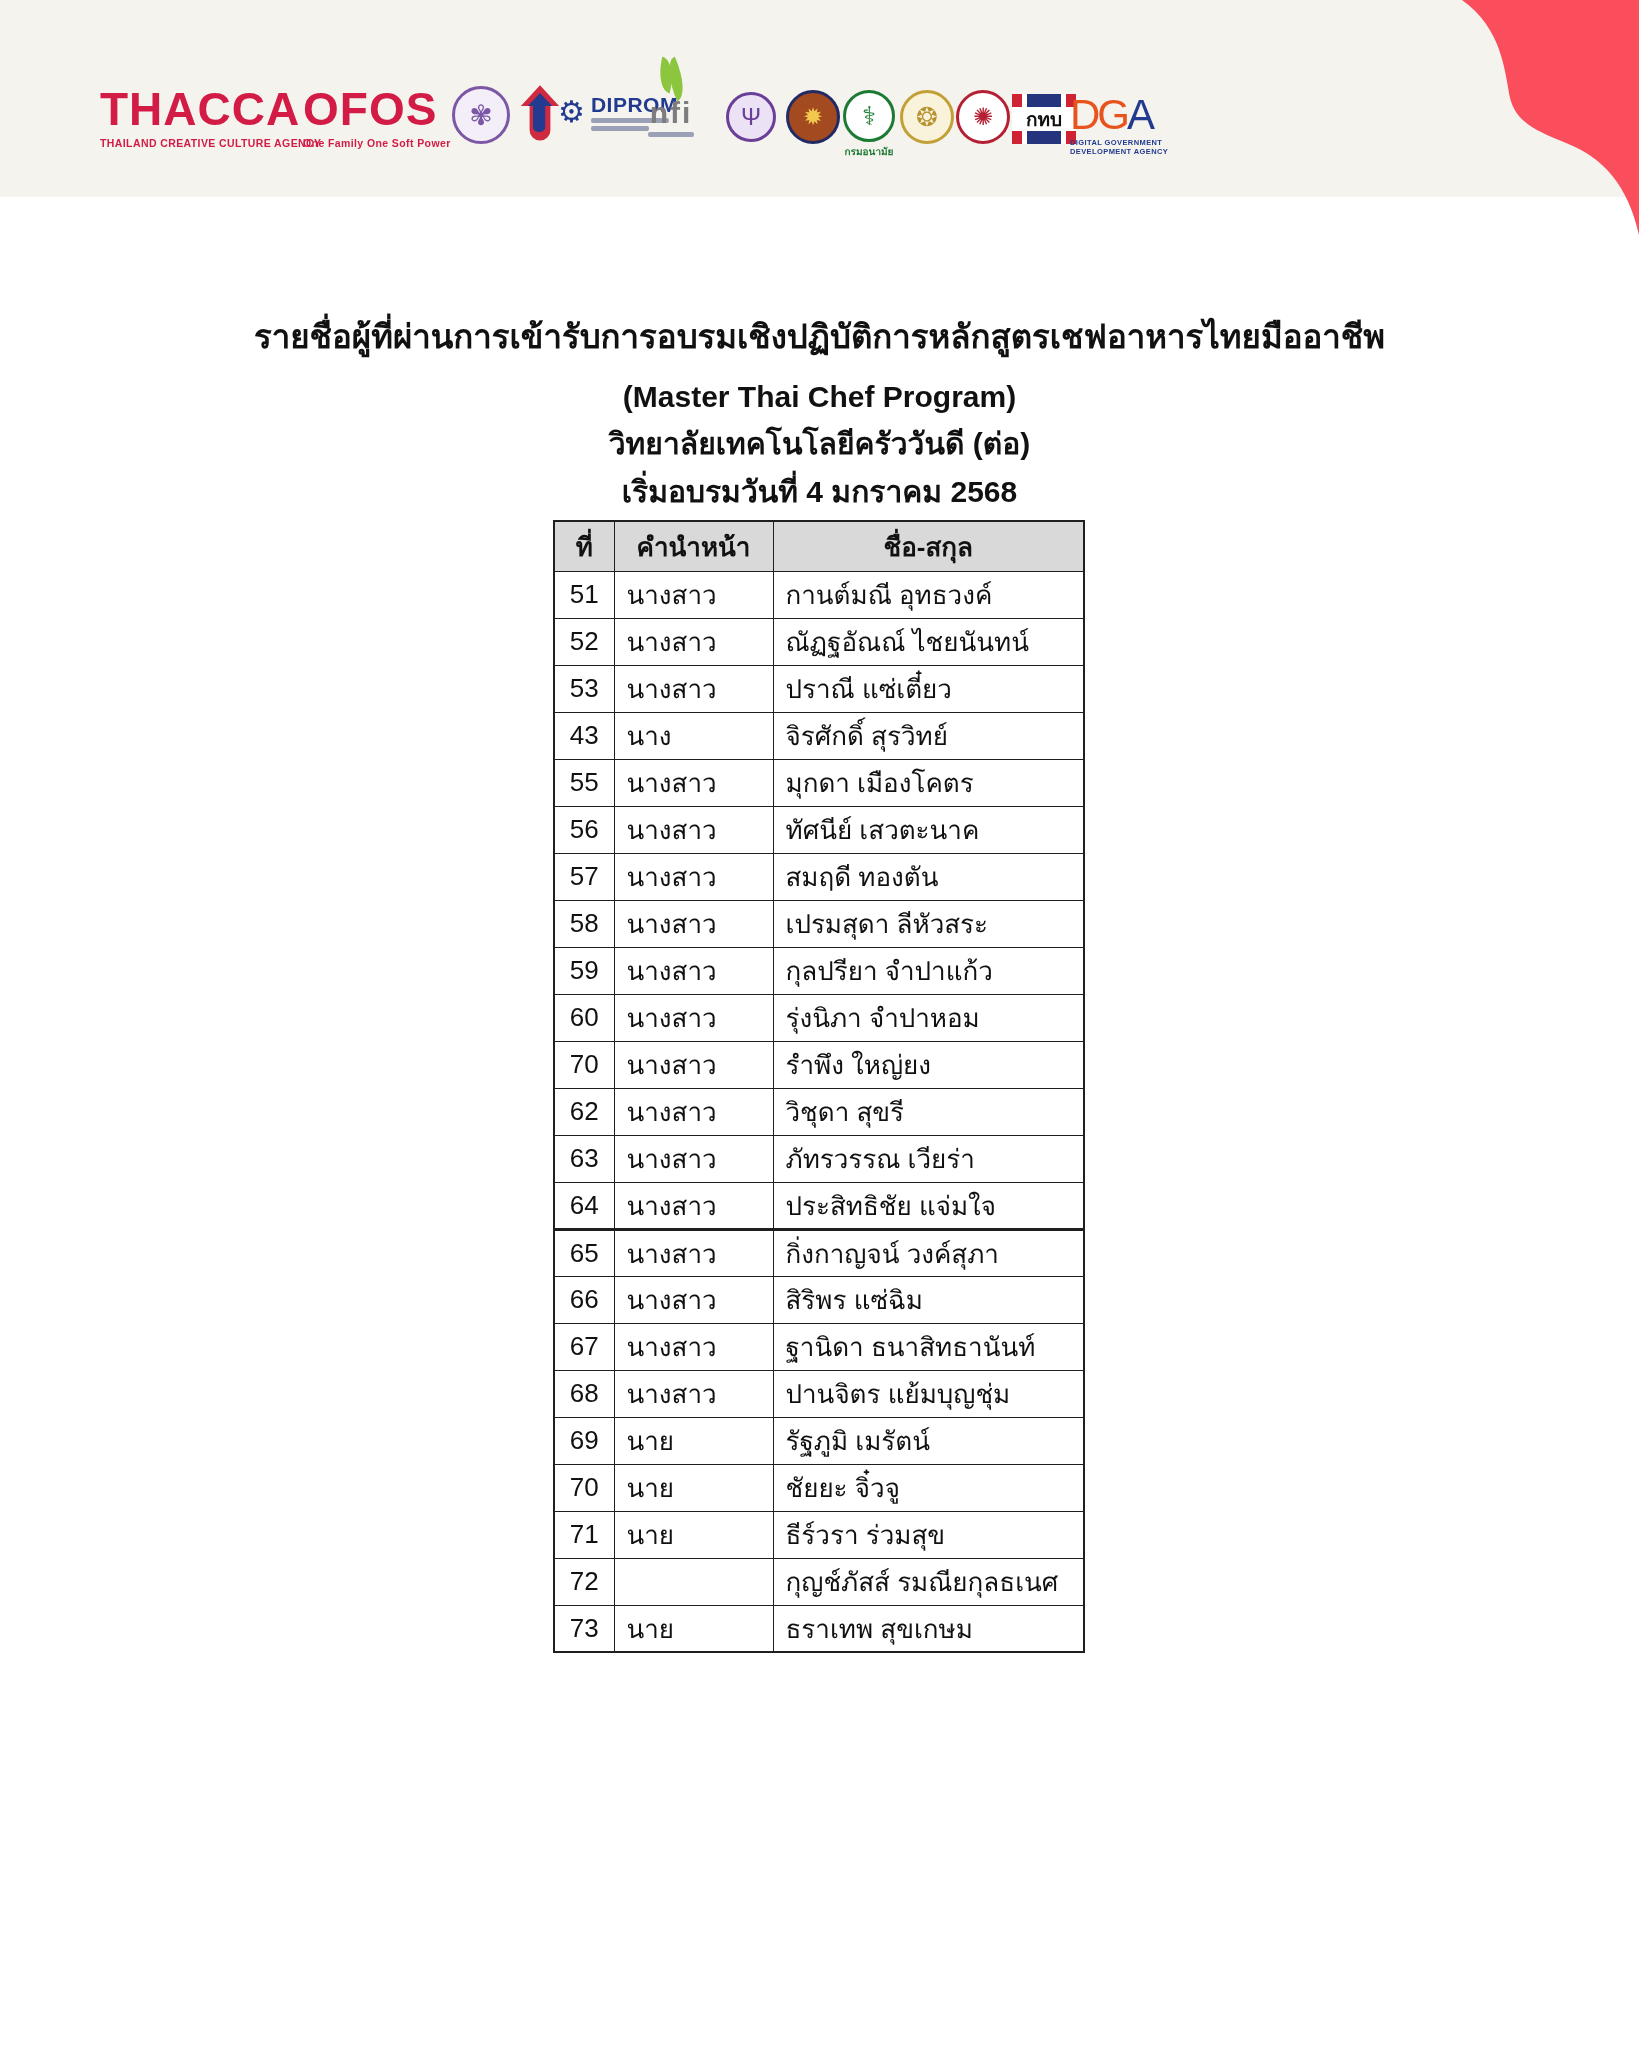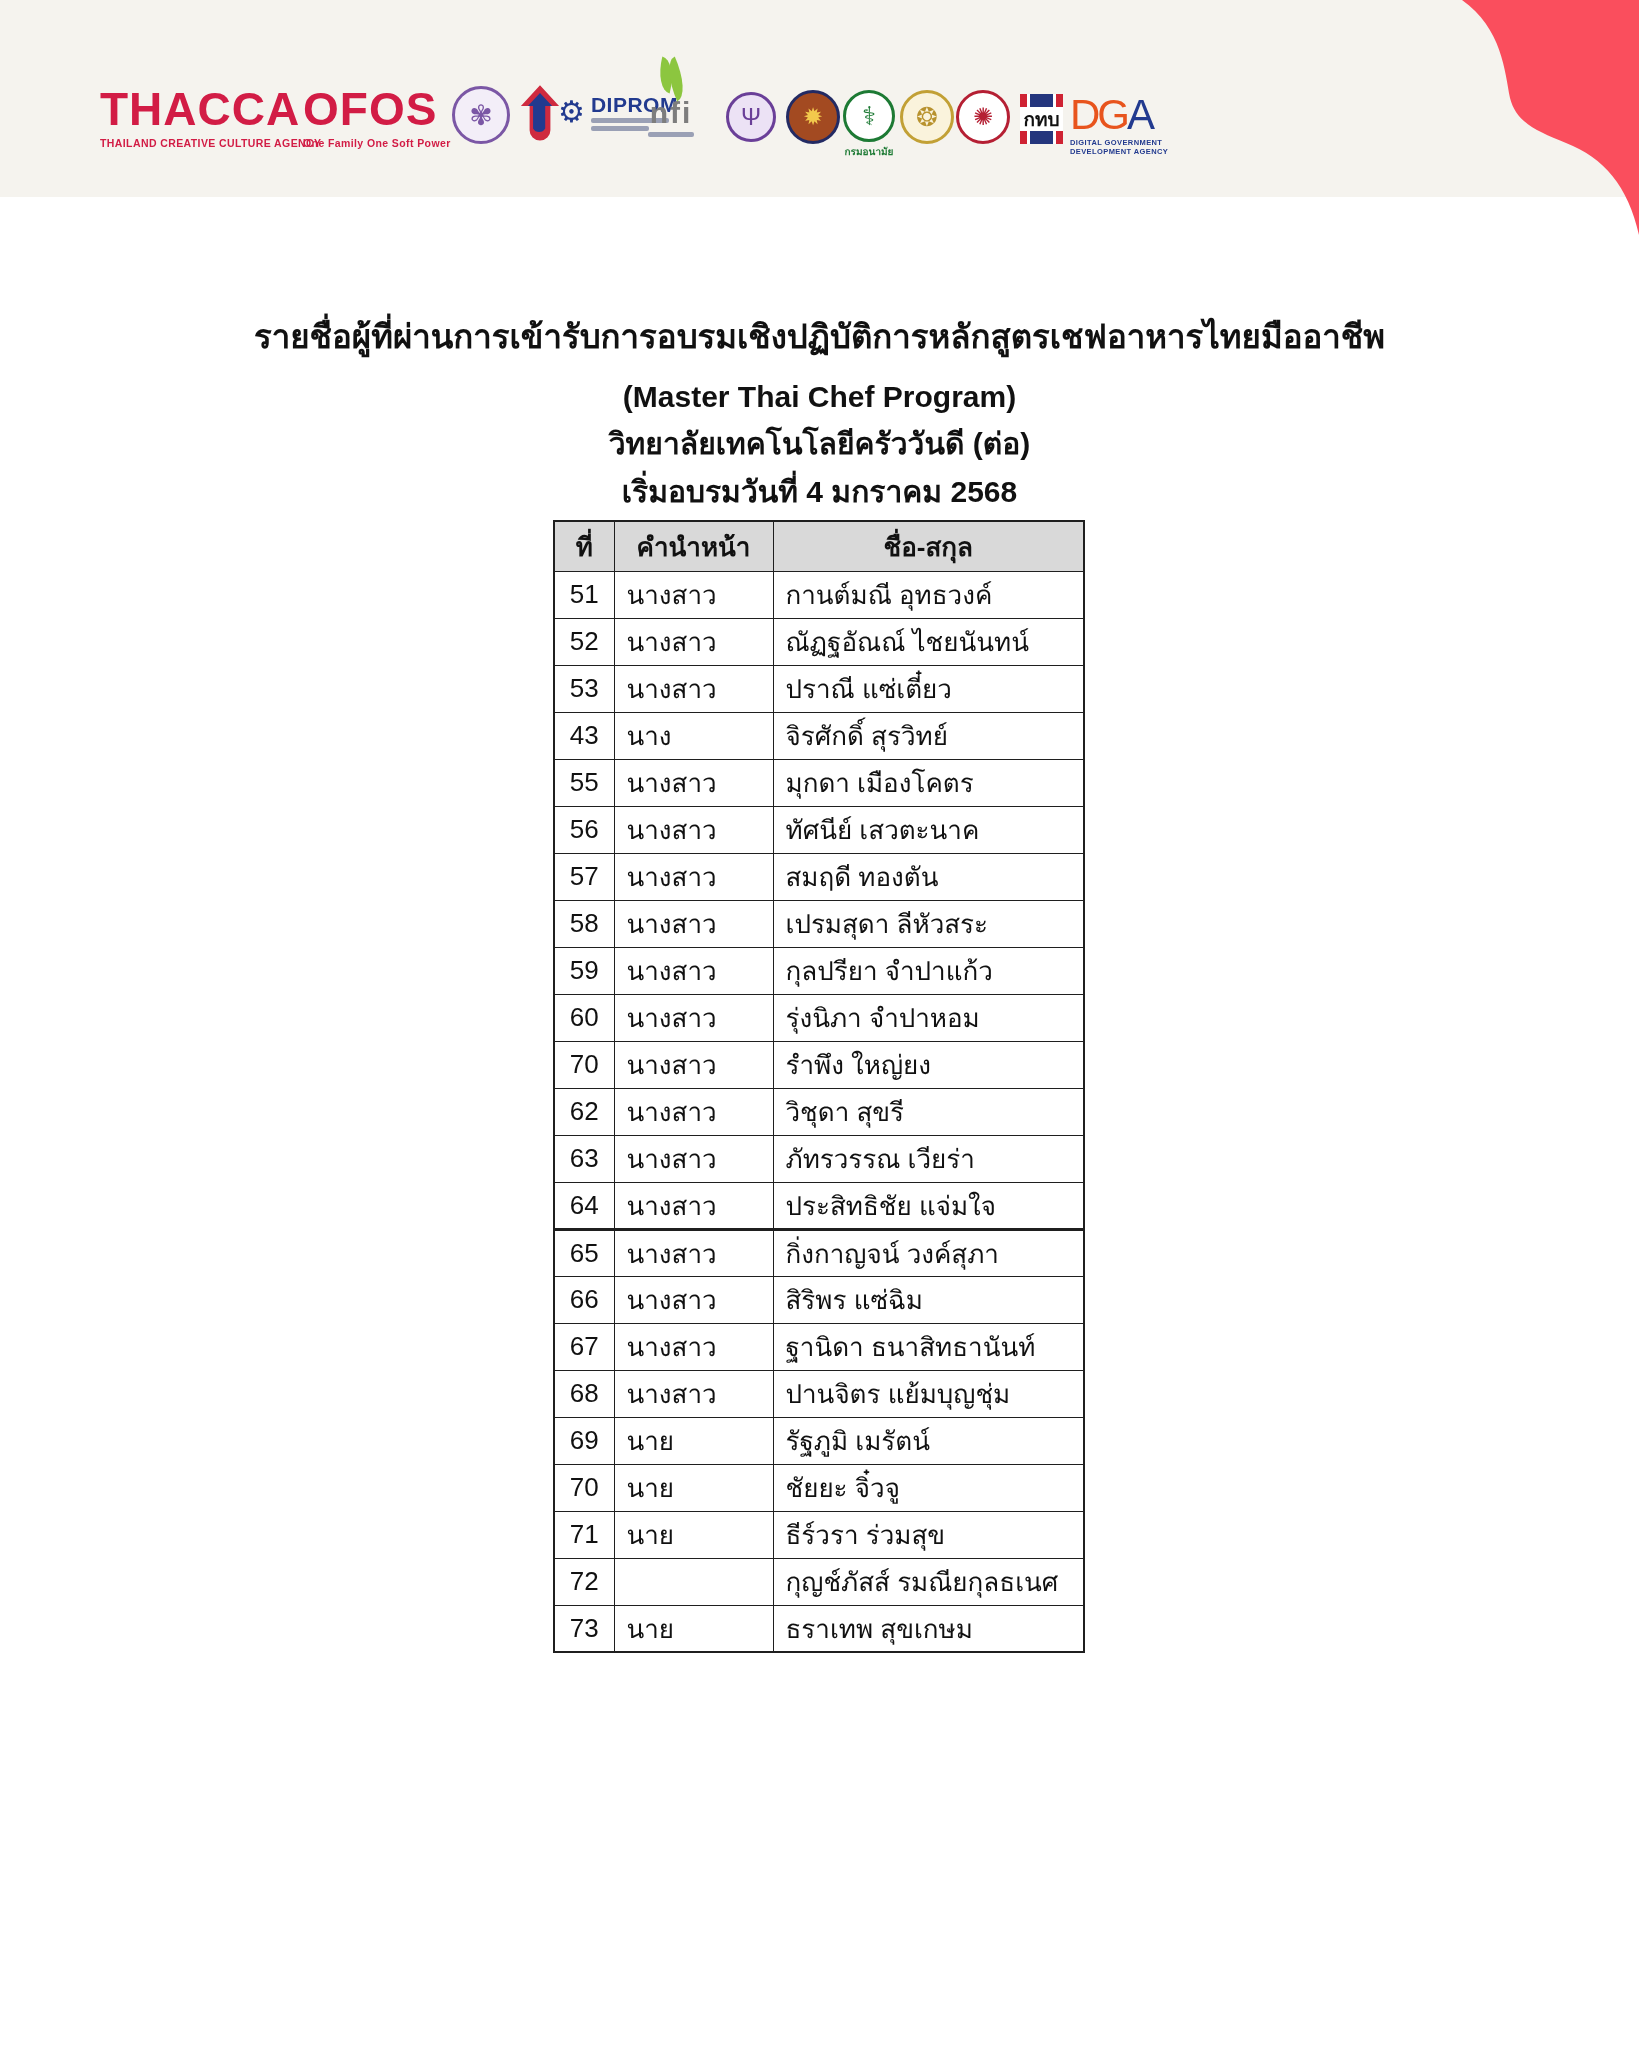--- a/index.html
+++ b/index.html
@@ -27,22 +27,22 @@
   .diprom-text { display:flex; flex-direction:column; }
   .diprom-name { font-weight:800; font-size:21px; color:var(--navy,#223a8f); letter-spacing:.5px; line-height:1; }
   .mini-bar { height:5px; background:#9aa0b5; border-radius:2px; margin-top:3px; }
   .mini-bar.w1 { width:78px; } .mini-bar.w2 { width:58px; } .mini-bar.w3 { width:46px; margin:4px auto 0; }
   .gear-badge { font-size:30px; color:var(--navy,#223a8f); line-height:1; margin-left:-14px; }
   .nfi-wrap { display:flex; flex-direction:column; align-items:center; }
   .leaf { width:16px; height:34px; background:var(--green,#8cc63f); border-radius:0 100% 0 100%; transform:rotate(14deg); }
   .leaf.l2 { transform:rotate(-24deg) scaleX(-1); margin-left:-6px; height:42px; }
   .leafrow { display:flex; }
   .nfi-name { font-size:30px; color:#7d7d7d; font-weight:600; letter-spacing:2px; line-height:1; margin-top:-2px; }
-  .ktb { width:43px; height:50px; position:relative;
-    background:linear-gradient(90deg,#cf2233 0 16%,#ffffff 16% 24%,#24357d 24% 76%,#ffffff 76% 84%,#cf2233 84% 100%);margin-left:8px; }
+  .ktb { width:64px; height:50px; position:relative;
+    background:linear-gradient(90deg,#cf2233 0 16%,#ffffff 16% 24%,#24357d 24% 76%,#ffffff 76% 84%,#cf2233 84% 100%); }
   .ktb-band { position:absolute; left:0; top:13px; width:100%; height:24px; background:#ffffff; display:flex; align-items:center; justify-content:center; }
   .ktb-band span { font-size:19px; font-weight:bold; color:#111; line-height:1; }
   .dga-wrap { display:flex; flex-direction:column; }
   .dga-mark { font-size:42px; font-weight:400; line-height:1; letter-spacing:-3px; }
   .dga-dg { color:var(--orange,#e8541d); } .dga-a { color:var(--navy,#1b2a5e); }
   .dga-sub { font-size:7.5px; font-weight:bold; color:var(--navy,#1b2a5e); letter-spacing:.4px; line-height:1.25; margin-top:2px; }
   
   .titles { position:absolute; top:318px; left:0; width:1639px; text-align:center; font-weight:bold; color:#111; }
   .t1 { font-size:33px; line-height:1.15; margin:0 0 24px; }
   .t2,.t3,.t4 { font-size:30px; line-height:1.15; margin:13px 0 13px; }

